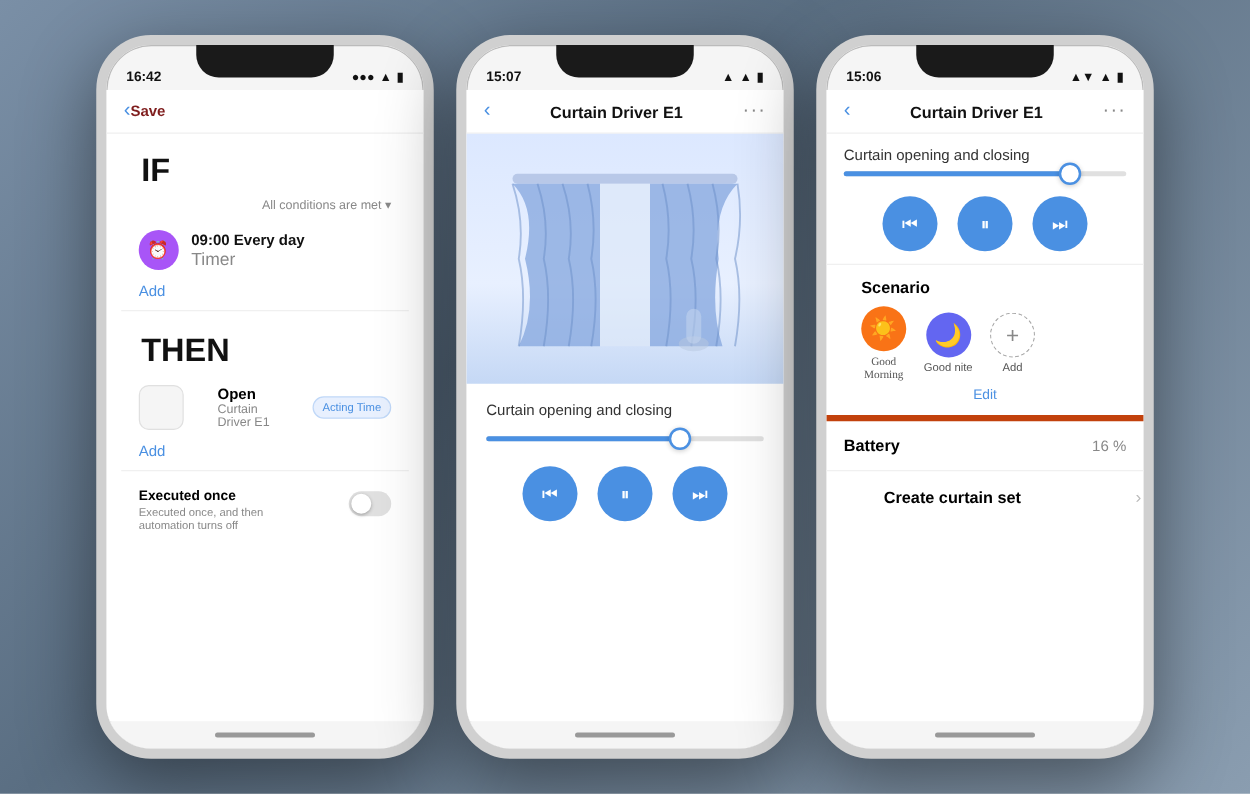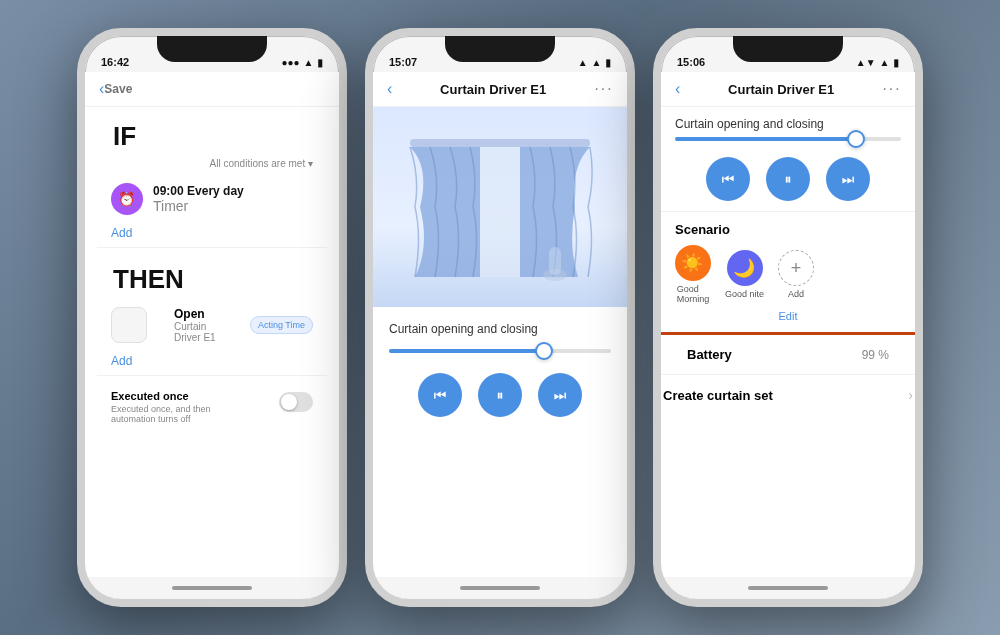--- a/index.html
+++ b/index.html
@@ -73,21 +73,21 @@
     
     .nav-bar {
       display: flex;
       align-items: center;
       padding: 8px 14px;
       position: relative;
       border-bottom: 1px solid #f0f0f0;
     }
     .nav-back { color: #4a90e2; font-size: 16px; cursor: pointer; }
     .nav-title { flex: 1; text-align: center; font-size: 13px; font-weight: 600; color: #111; }
-    .nav-action { color: #737373; font-size: 12px; font-weight: 600; }
+    .nav-action { color: #7f1d1d; font-size: 12px; font-weight: 600; }
     .nav-dots { color: #888; font-size: 16px; letter-spacing: 1px; }
 
     
     .section-label {
       font-size: 26px;
       font-weight: 700;
       color: #111;
       padding: 10px 16px 4px;
     }
     .condition-row {
@@ -224,22 +224,22 @@
       cursor: pointer;
     }
 
     
     .detail-section {
       padding: 10px 14px;
       border-bottom: 1px solid #f0f0f0;
     }
     .detail-label { font-size: 12px; color: #333; margin-bottom: 6px; }
     .scenario-section {
-      padding: 10px 14px;
-      border-bottom: 3px solid #c2410c;
+      padding: 10px 28px;
+      border-bottom: 5px solid #c2410c;
     }
     .scenario-title { font-size: 13px; font-weight: 600; margin-bottom: 8px; }
     .scenario-icons {
       display: flex;
       gap: 14px;
       align-items: center;
     }
     .scenario-item {
       display: flex;
       flex-direction: column;
@@ -259,30 +259,31 @@
       display: flex; align-items: center; justify-content: center;
       color: #888;
       font-size: 18px;
     }
     .scenario-item-label { font-size: 9px; color: #555; }
     .edit-link { color: #4a90e2; font-size: 11px; text-align: center; margin-top: 6px; }
     .battery-row {
       display: flex;
       align-items: center;
       justify-content: space-between;
-      padding: 12px 26px;
+      padding: 12px 14px;
       border-bottom: 1px solid #f0f0f0;
     }
     .battery-label { font-size: 13px; font-weight: 600; }
     .battery-value { font-size: 12px; color: #888; }
     .curtain-set-row {
       display: flex;
       align-items: center;
       justify-content: space-between;
       padding: 12px 2px;
+      margin-left: 44px;
     }
     .curtain-set-label { font-size: 13px; font-weight: 600; }
     .chevron { color: #bbb; font-size: 14px; }
 
     
     .home-bar {
       height: 22px;
       background: #f5f5f5;
       display: flex;
       align-items: center;
@@ -449,37 +450,37 @@
         <div class="ctrl-btn">⏸</div>
         <div class="ctrl-btn">⏭</div>
       </div>
     </div>
 
     <div class="scenario-section">
       <div class="scenario-title">Scenario</div>
       <div class="scenario-icons">
         <div class="scenario-item">
           <div class="scenario-icon-circle" style="background: #f97316;">☀️</div>
-          <span class="scenario-item-label" style="text-align:left;">Good<br>Morning</span>
+          <span class="scenario-item-label" style="text-align:center;font-family:Liberation Serif, serif;">Good<br>Morning</span>
         </div>
         <div class="scenario-item">
           <div class="scenario-icon-circle" style="background: #6366f1;">🌙</div>
           <span class="scenario-item-label">Good nite</span>
         </div>
         <div class="scenario-item">
           <div class="scenario-icon-add">+</div>
           <span class="scenario-item-label">Add</span>
         </div>
       </div>
       <div class="edit-link">Edit</div>
     </div>
 
     <div class="battery-row">
       <span class="battery-label">Battery</span>
-      <span class="battery-value">99 %</span>
+      <span class="battery-value">16 %</span>
     </div>
 
     <div class="curtain-set-row">
       <span class="curtain-set-label">Create curtain set</span>
       <span class="chevron">›</span>
     </div>
   </div>
   <div class="home-bar">
     <div class="home-indicator"></div>
   </div>

